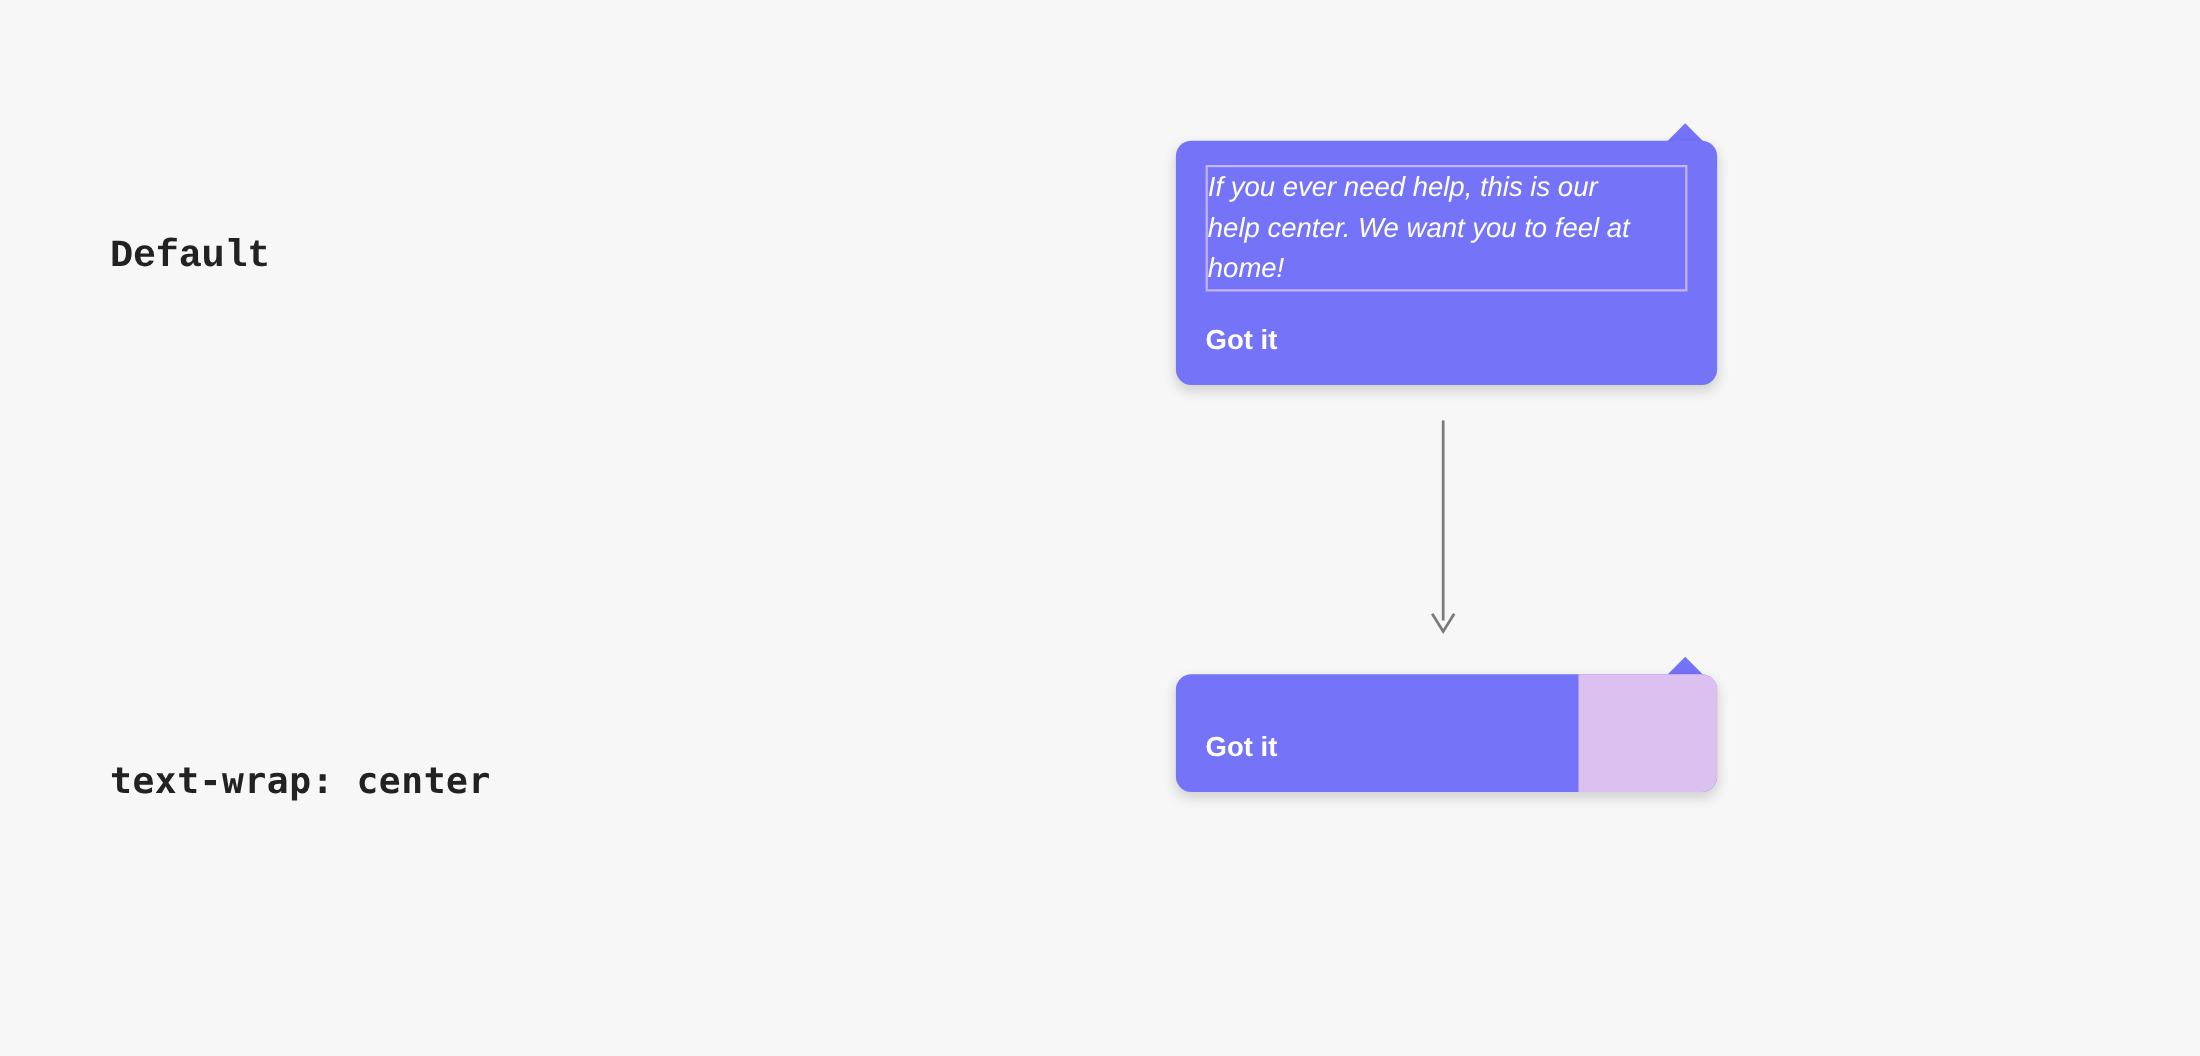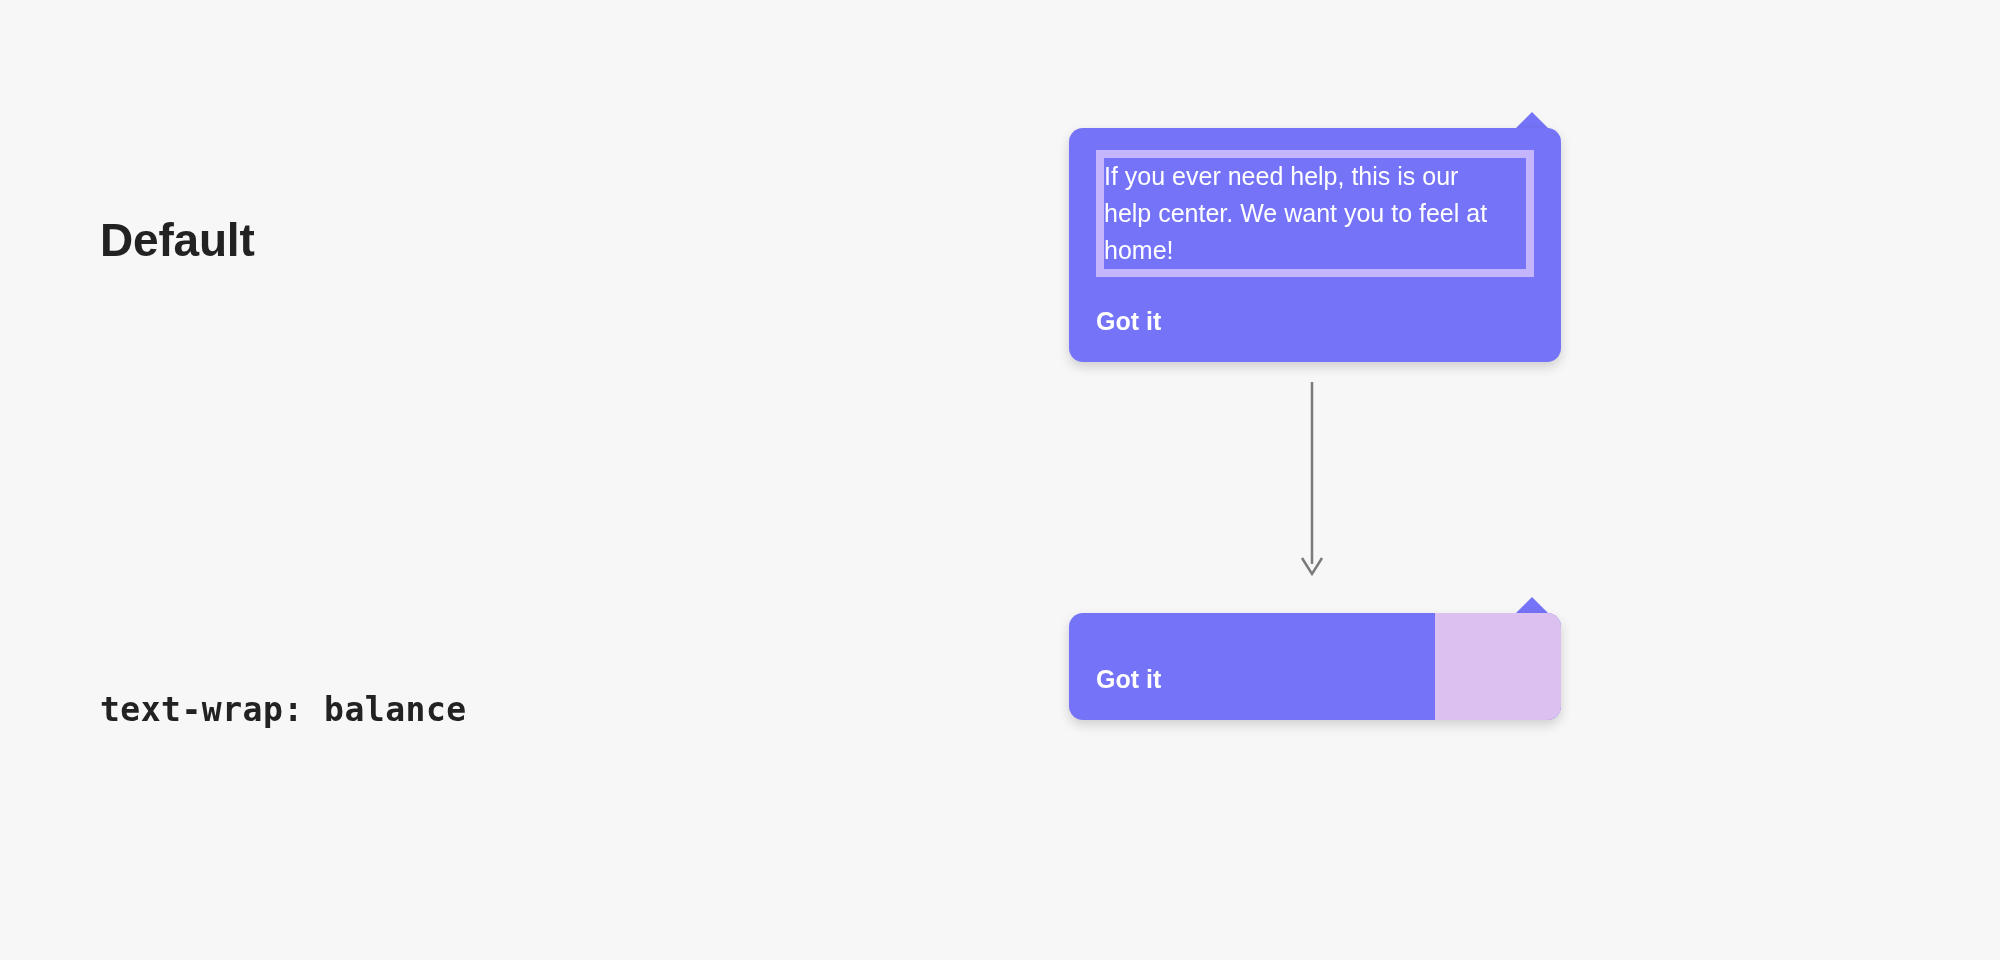--- a/index.html
+++ b/index.html
@@ -23,22 +23,22 @@
 
   
   .case-label {
     position: absolute;
     color: #222222;
     font-weight: bold;
     white-space: nowrap;
     letter-spacing: -0.2px;
   }
   .case-label.sans {
-    font-family: Liberation Sans, sans-serif;
-    font-size: 46px;
+    font-family: Liberation Mono, monospace;
+    font-size: 35px;
     left: 100px;
     top: 213px;
   }
   .case-label.mono {
     font-family: "DejaVu Sans Mono", "Liberation Mono", monospace;
     font-size: 33px;
     left: 100px;
     top: 690px;
     letter-spacing: 0.5px;
   }
@@ -86,22 +86,23 @@
     pointer-events: none;
   }
 
   .tooltip-inner {
     position: relative;
     z-index: 2;
   }
 
   
   .measure-box {
-    border: 8px solid #c4b5fd;
+    border: 2px solid #c4b5fd;
     box-sizing: border-box;
+    font-style: italic;
   }
 
   .tooltip-text {
     margin: 0;
     color: #ffffff;
     font-size: 25px;
     line-height: 1.48;
     font-family: "Liberation Sans", sans-serif;
     white-space: pre-line;
   }
@@ -150,21 +151,21 @@
     </div>
   </div>
 
   <div class="flow-arrow">
     <svg width="32" height="196" viewBox="0 0 32 196" aria-hidden="true">
       <line x1="16" y1="0" x2="16" y2="182" stroke="#7a7a7a" stroke-width="2.5"></line>
       <polyline points="6,176 16,192 26,176" fill="none" stroke="#7a7a7a" stroke-width="2.5"></polyline>
     </svg>
   </div>
 
-  <div class="case-label mono">text-wrap: balance</div>
+  <div class="case-label mono">text-wrap: center</div>
 
   <div class="tooltip-wrap row-balance">
     <div class="tail"></div>
     <div class="tooltip">
       <div class="unused-space"></div>
       <div class="tooltip-inner">
         <button class="tooltip-cta">Got it</button>
       </div>
     </div>
   </div>

